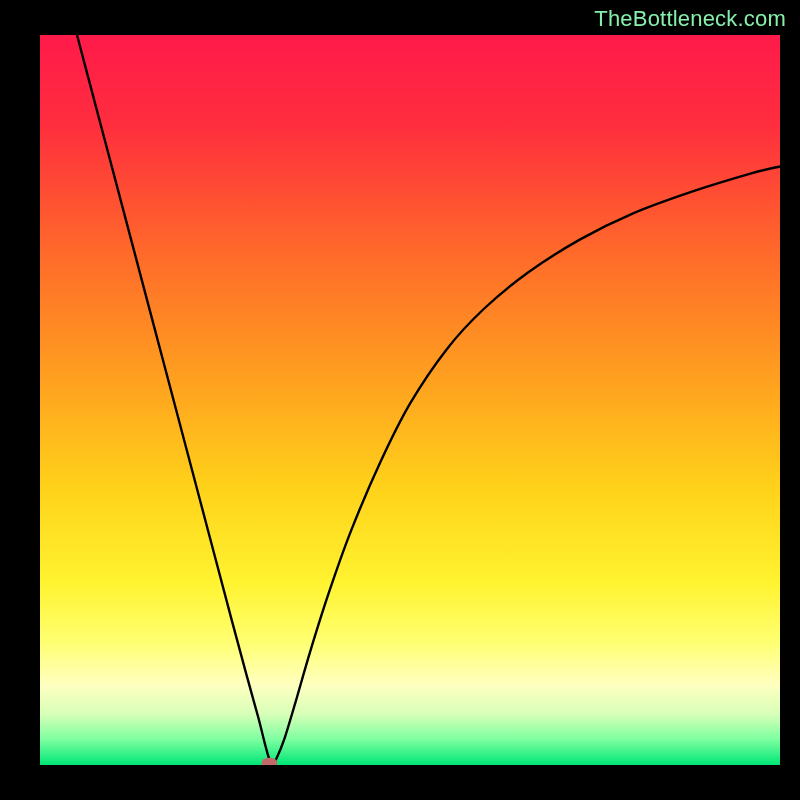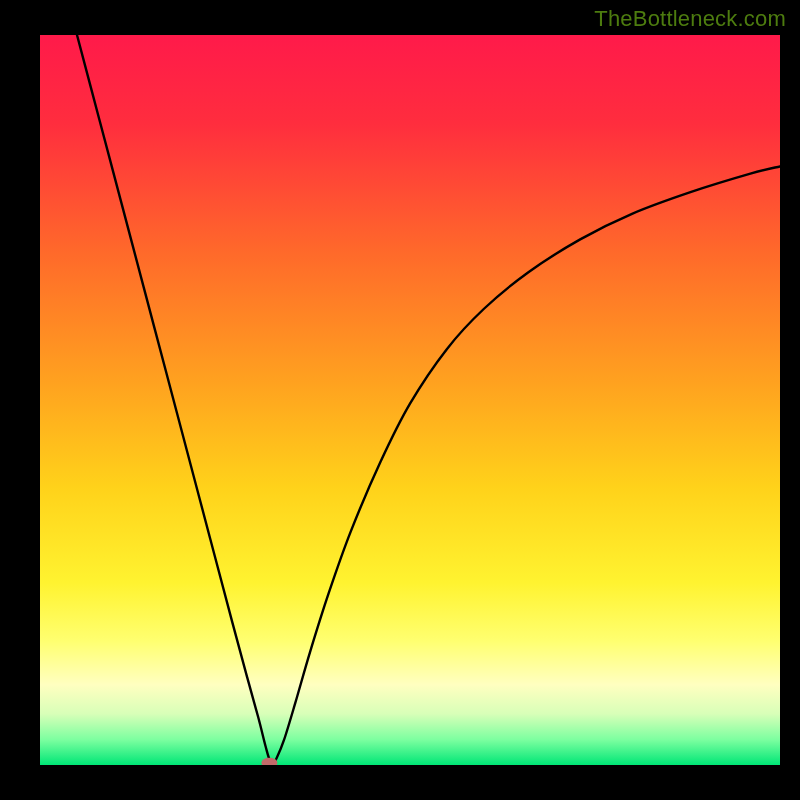--- a/index.html
+++ b/index.html
@@ -22,21 +22,21 @@
     left: 40px;
     top: 35px;
     width: 740px;
     height: 730px;
     overflow: visible;
   }
   .watermark {
     position: absolute;
     top: 6px;
     right: 14px;
-    color: #4d7c0f;
+    color: #86efac;
     font-size: 22px;
     font-weight: 500;
     letter-spacing: 0.2px;
     user-select: none;
   }
 </style>
 </head>
 <body>
 
 <div class="frame">

